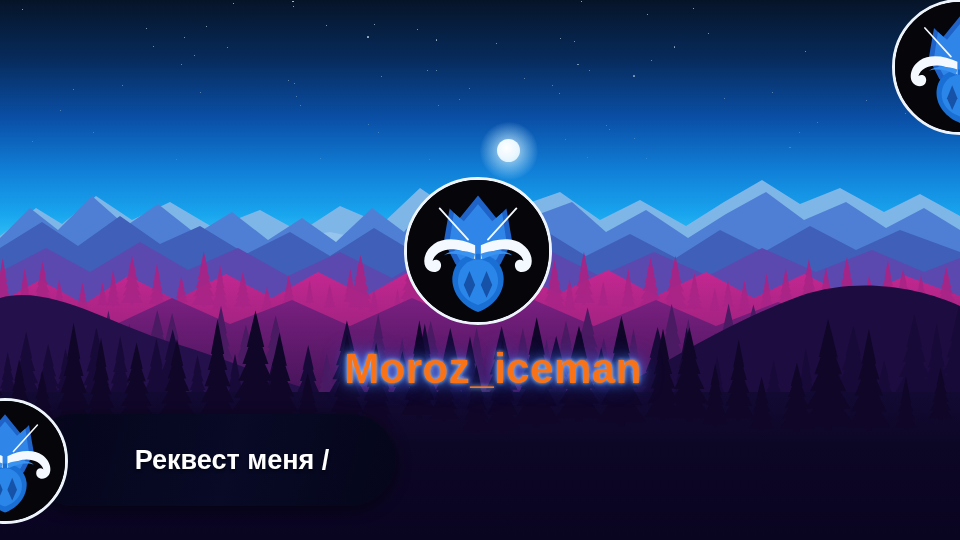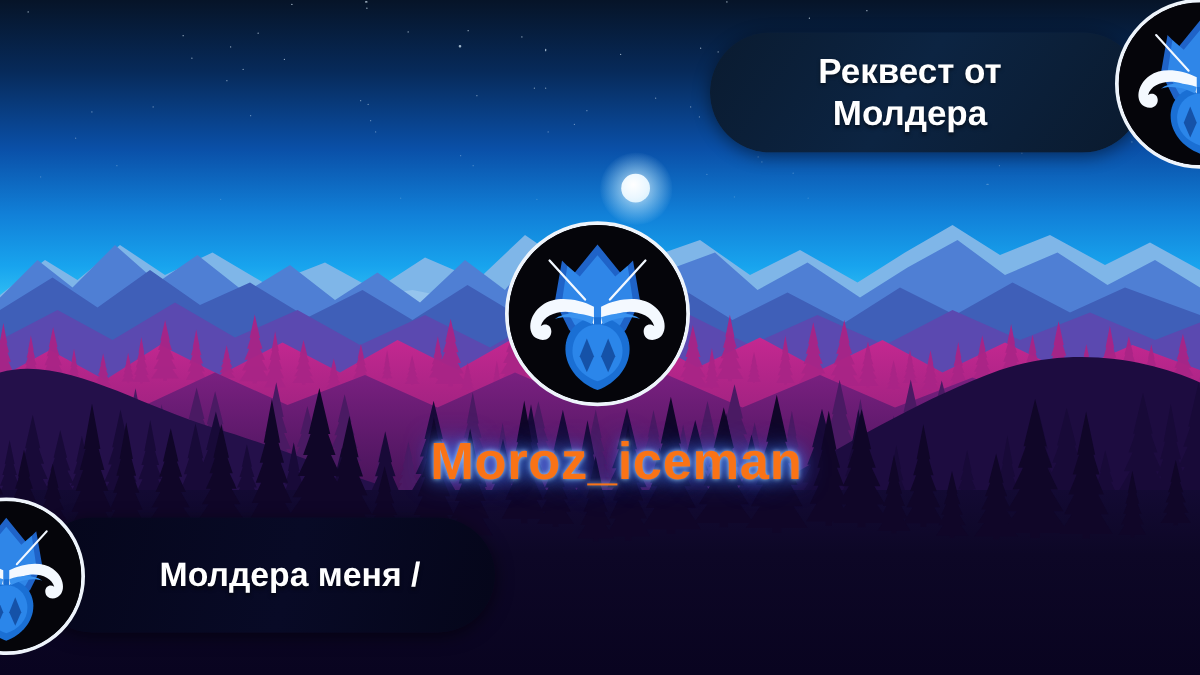--- a/index.html
+++ b/index.html
@@ -288,26 +288,20 @@
         <path fill="#f4f9ff" d="M104,92 C124,82 148,80 162,90 C178,101 180,122 168,128
           C160,132 152,128 152,120 C152,113 159,110 164,114 C160,100 140,94 122,100 C114,103 108,107 104,112 Z"></path>
         <path fill="#3a93f0" d="M96,104 C80,98 62,98 52,106 C62,102 80,104 94,112 Z"></path>
         <path fill="#3a93f0" d="M104,104 C120,98 138,98 148,106 C138,102 120,104 106,112 Z"></path>
       </svg>
     </div>
   </div>
 
   <div class="username">Moroz_iceman</div>
 
-  <div class="pill pill-tr">
-    <div>
-      <div>Реквест от</div>
-      <div>Молдера</div>
-    </div>
-  </div>
 
   <div class="logo-top-right">
     <div class="logo-circ">
       <svg viewBox="0 0 200 200" width="130" height="130">
         <rect width="200" height="200" fill="#05050a"></rect>
         <path fill="#1f63c8" d="M100,22 L126,54 L140,40 L148,86 L132,118 L100,150 L68,118 L52,86 L60,40 L74,54 Z"></path>
         <path fill="#2f86e8" d="M100,34 L120,58 L134,46 L140,86 L126,112 L100,138 L74,112 L60,86 L66,46 L80,58 Z"></path>
         <path fill="#1a6fd4" d="M100,104 C118,104 134,116 136,136 C138,158 122,178 100,186
           C78,178 62,158 64,136 C66,116 82,104 100,104 Z"></path>
         <path fill="#2b86ea" d="M100,112 C114,112 126,122 128,138 C130,156 118,170 100,176
@@ -321,21 +315,21 @@
         <path fill="#f4f9ff" d="M104,92 C124,82 148,80 162,90 C178,101 180,122 168,128
           C160,132 152,128 152,120 C152,113 159,110 164,114 C160,100 140,94 122,100 C114,103 108,107 104,112 Z"></path>
         <path fill="#3a93f0" d="M96,104 C80,98 62,98 52,106 C62,102 80,104 94,112 Z"></path>
         <path fill="#3a93f0" d="M104,104 C120,98 138,98 148,106 C138,102 120,104 106,112 Z"></path>
       </svg>
     </div>
   </div>
 
   <div class="pill pill-bl">
     <div>
-      <div>Молдера меня /</div>
+      <div>Реквест меня /</div>
     </div>
   </div>
 
   <div class="logo-bottom-left">
     <div class="logo-circ">
       <svg viewBox="0 0 200 200" width="120" height="120">
         <rect width="200" height="200" fill="#05050a"></rect>
         <path fill="#1f63c8" d="M100,22 L126,54 L140,40 L148,86 L132,118 L100,150 L68,118 L52,86 L60,40 L74,54 Z"></path>
         <path fill="#2f86e8" d="M100,34 L120,58 L134,46 L140,86 L126,112 L100,138 L74,112 L60,86 L66,46 L80,58 Z"></path>
         <path fill="#1a6fd4" d="M100,104 C118,104 134,116 136,136 C138,158 122,178 100,186

